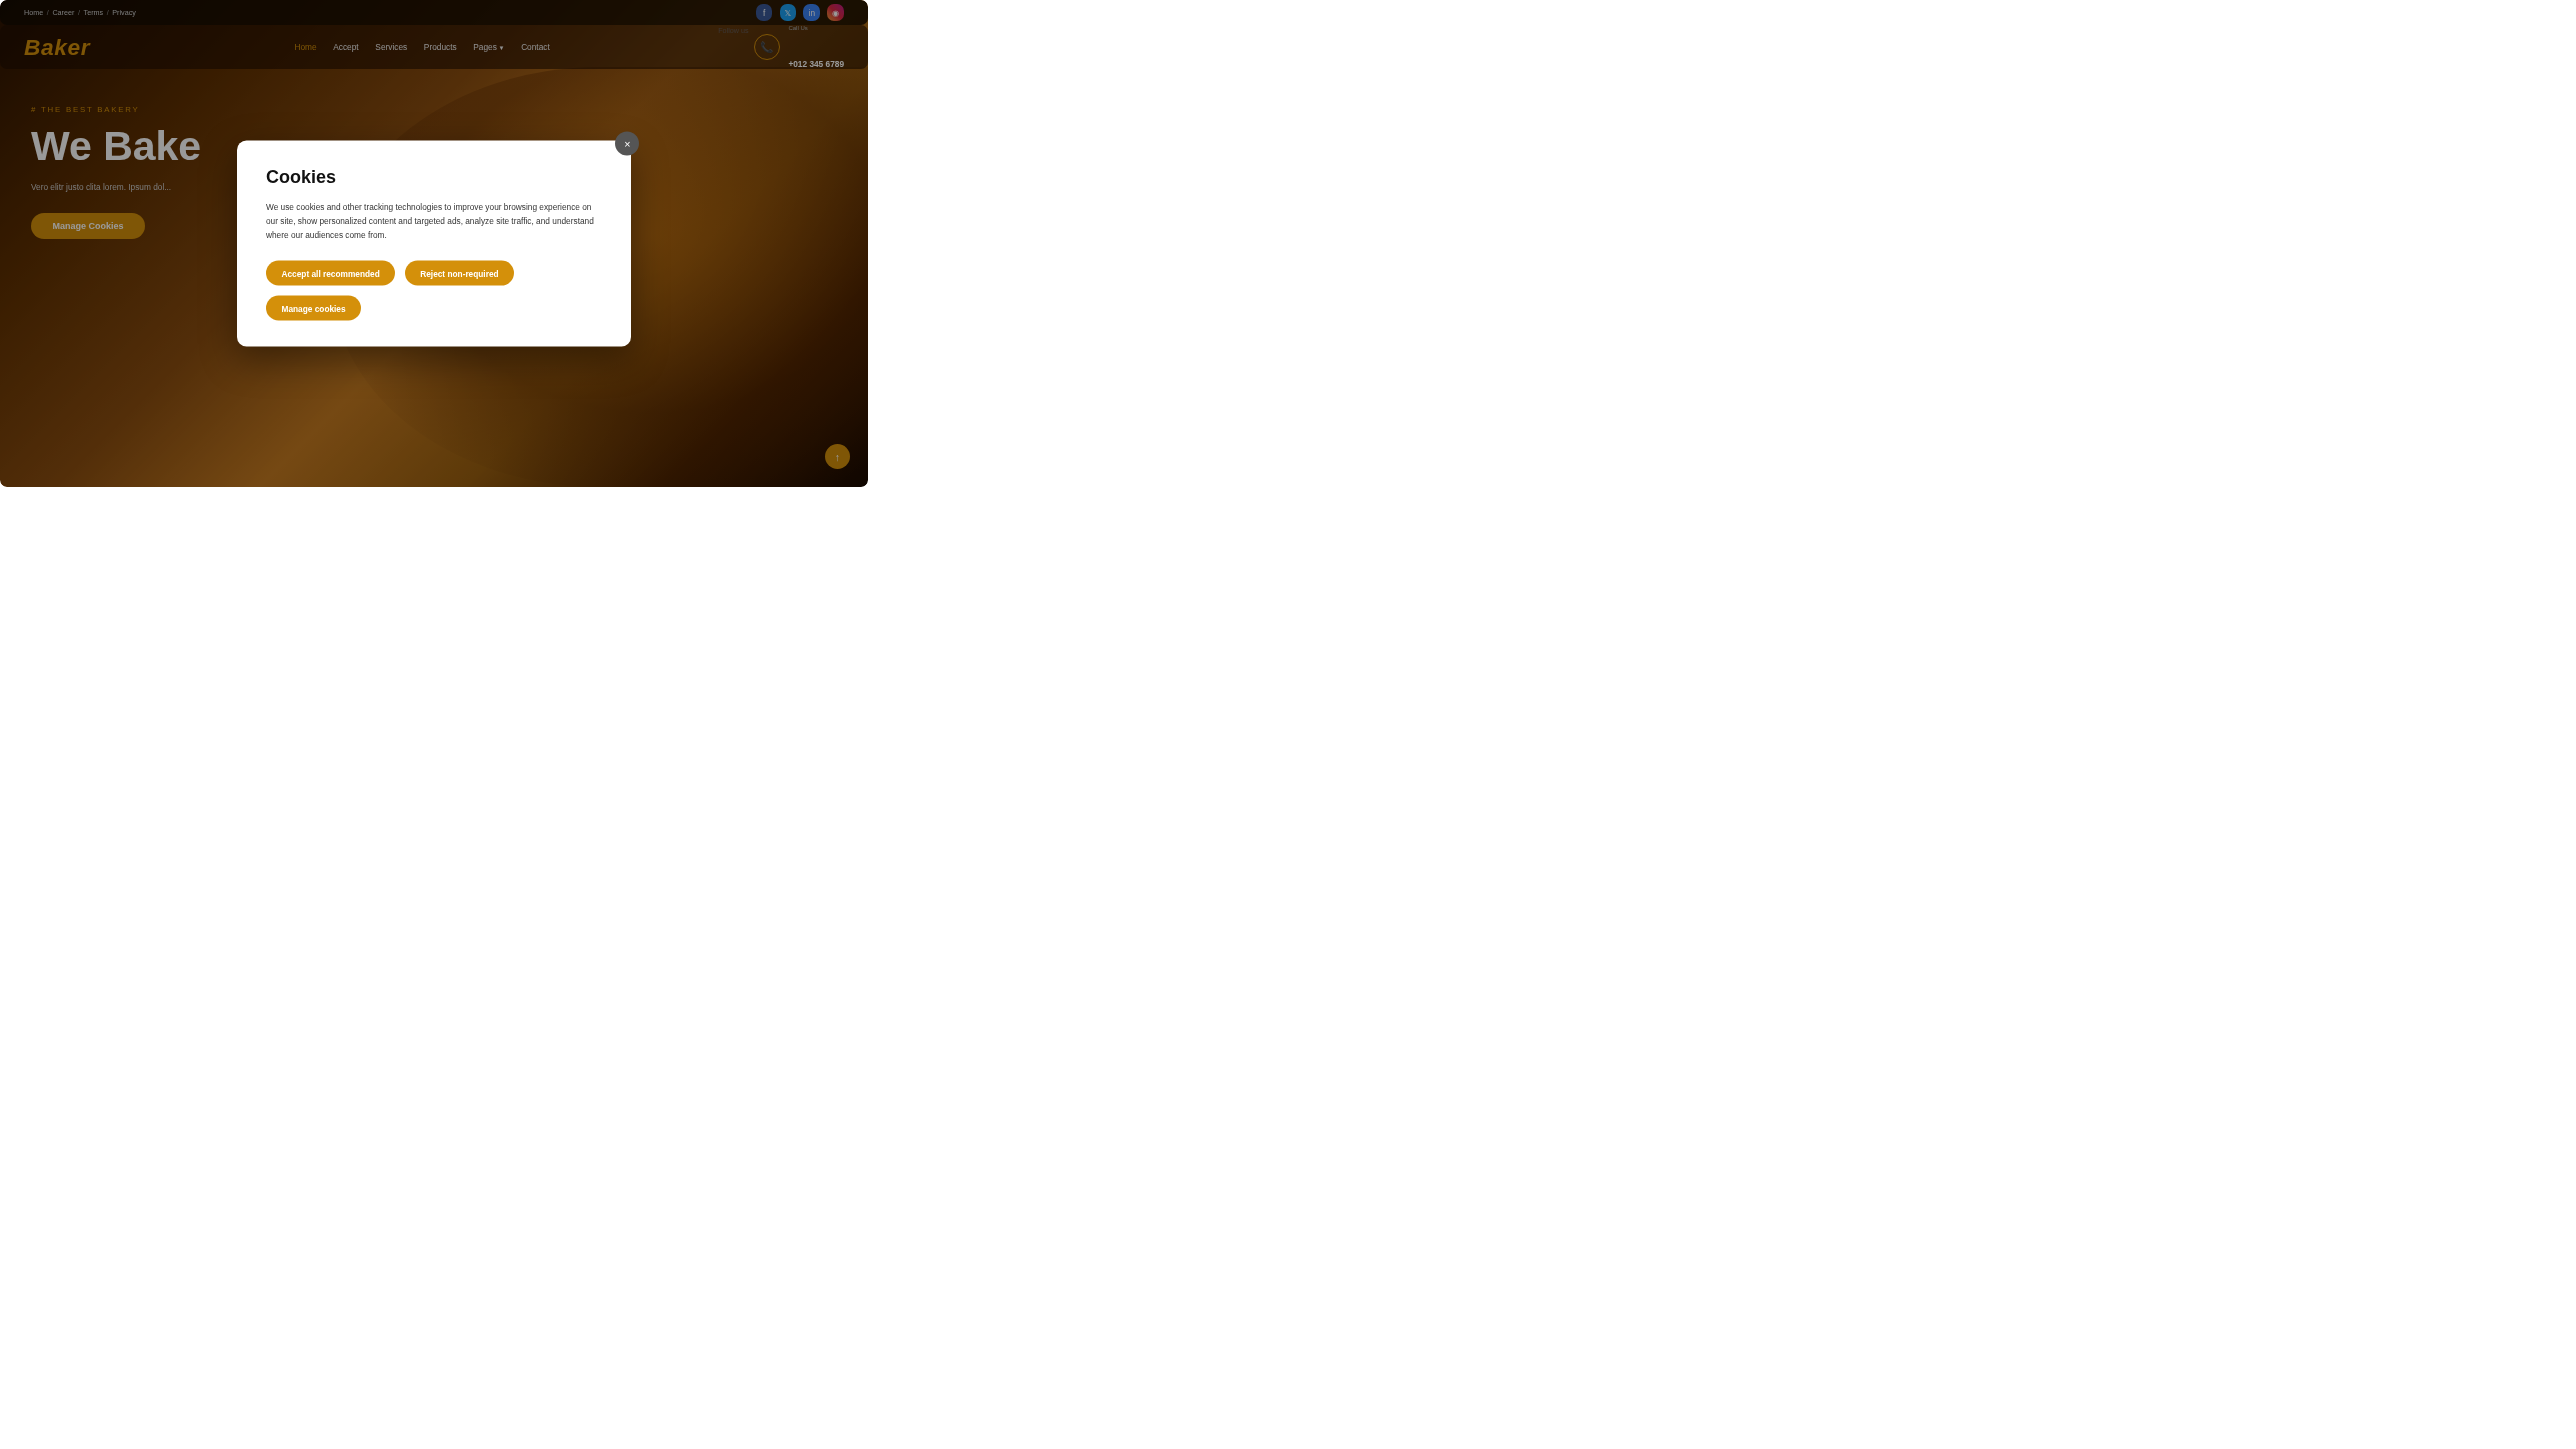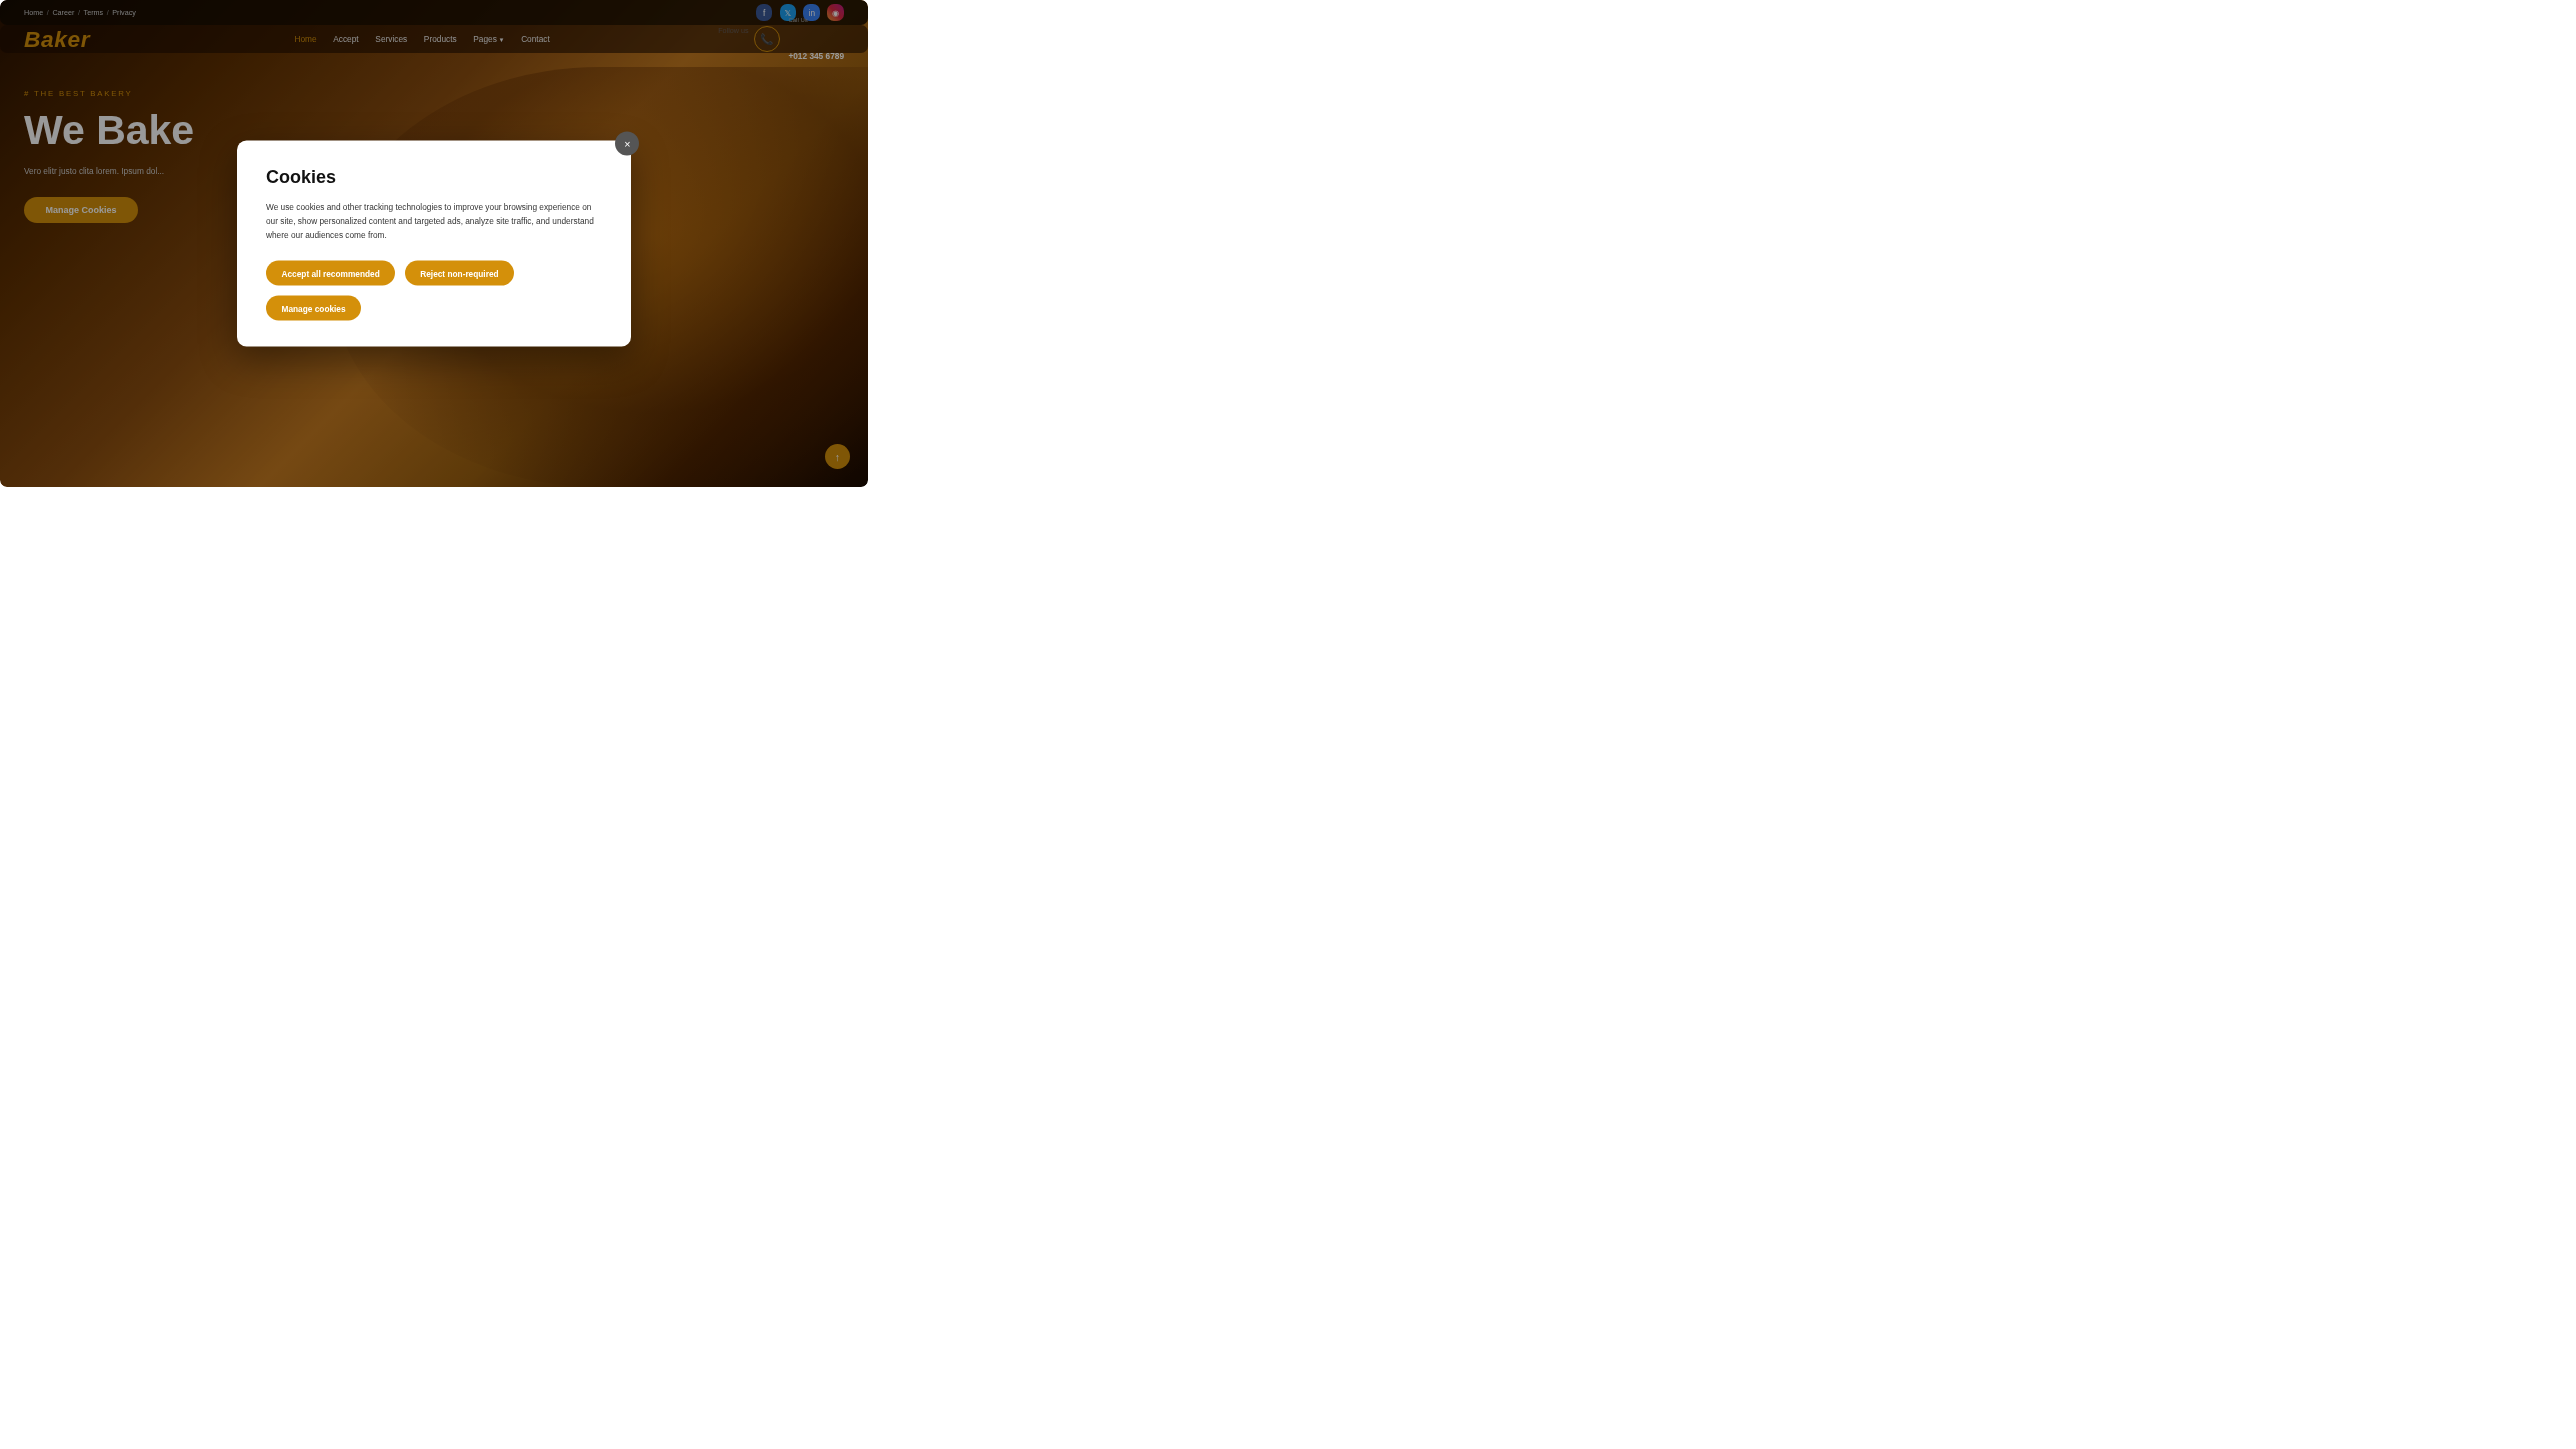--- a/index.html
+++ b/index.html
@@ -89,21 +89,21 @@
     }
 
     .social-icon.instagram {
       background: linear-gradient(45deg, #f09433, #e6683c, #dc2743, #cc2366, #bc1888);
     }
 
     
     .main-nav {
       position: relative;
       z-index: 10;
-      height: 28px;
+      height: 44px;
       display: flex;
       align-items: center;
       padding: 0 24px;
       background: rgba(30, 12, 0, 0.6);
       justify-content: space-between;
     }
 
     .logo {
       color: #d4900a;
       font-size: 22.7px;
@@ -166,21 +166,21 @@
     .call-number {
       color: white;
       font-size: 8.3px;
       font-weight: 600;
     }
 
     
     .hero-content {
       position: relative;
       z-index: 10;
-      padding: 36px 24px 0 24px;
+      padding: 36px 24px 0 31px;
     }
 
     .hero-tag {
       color: #d4900a;
       font-size: 7.8px;
       letter-spacing: 1.8px;
       text-transform: uppercase;
       margin-bottom: 9.5px;
     }
 

